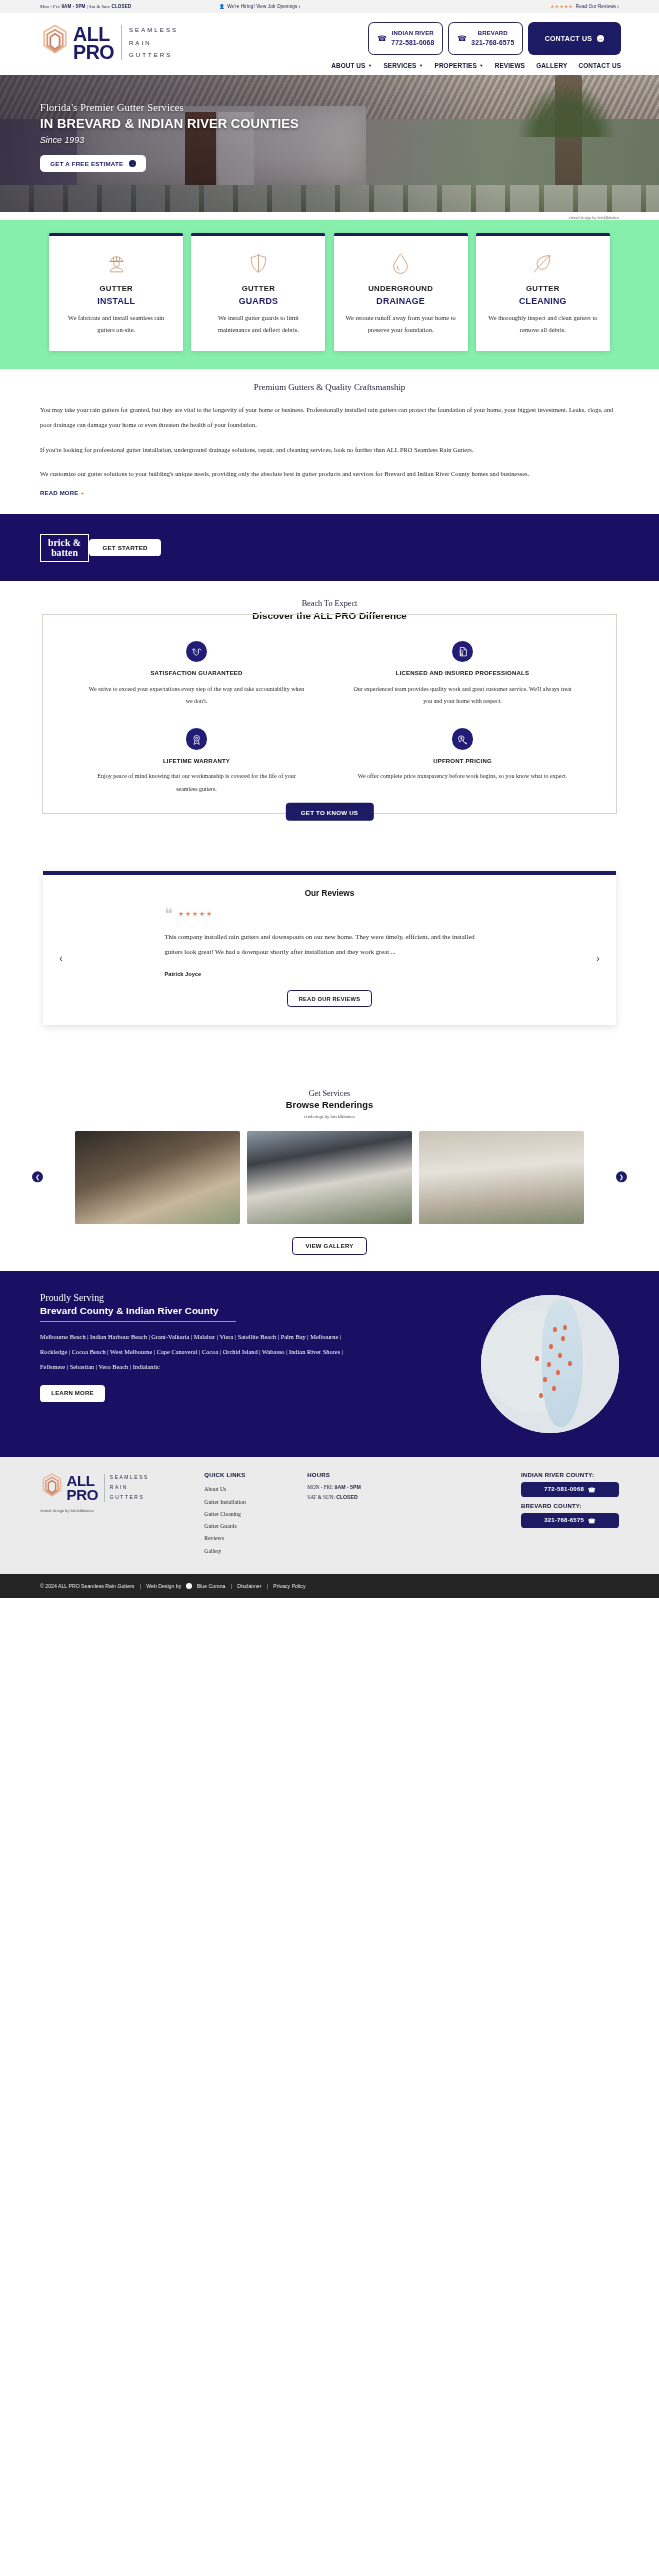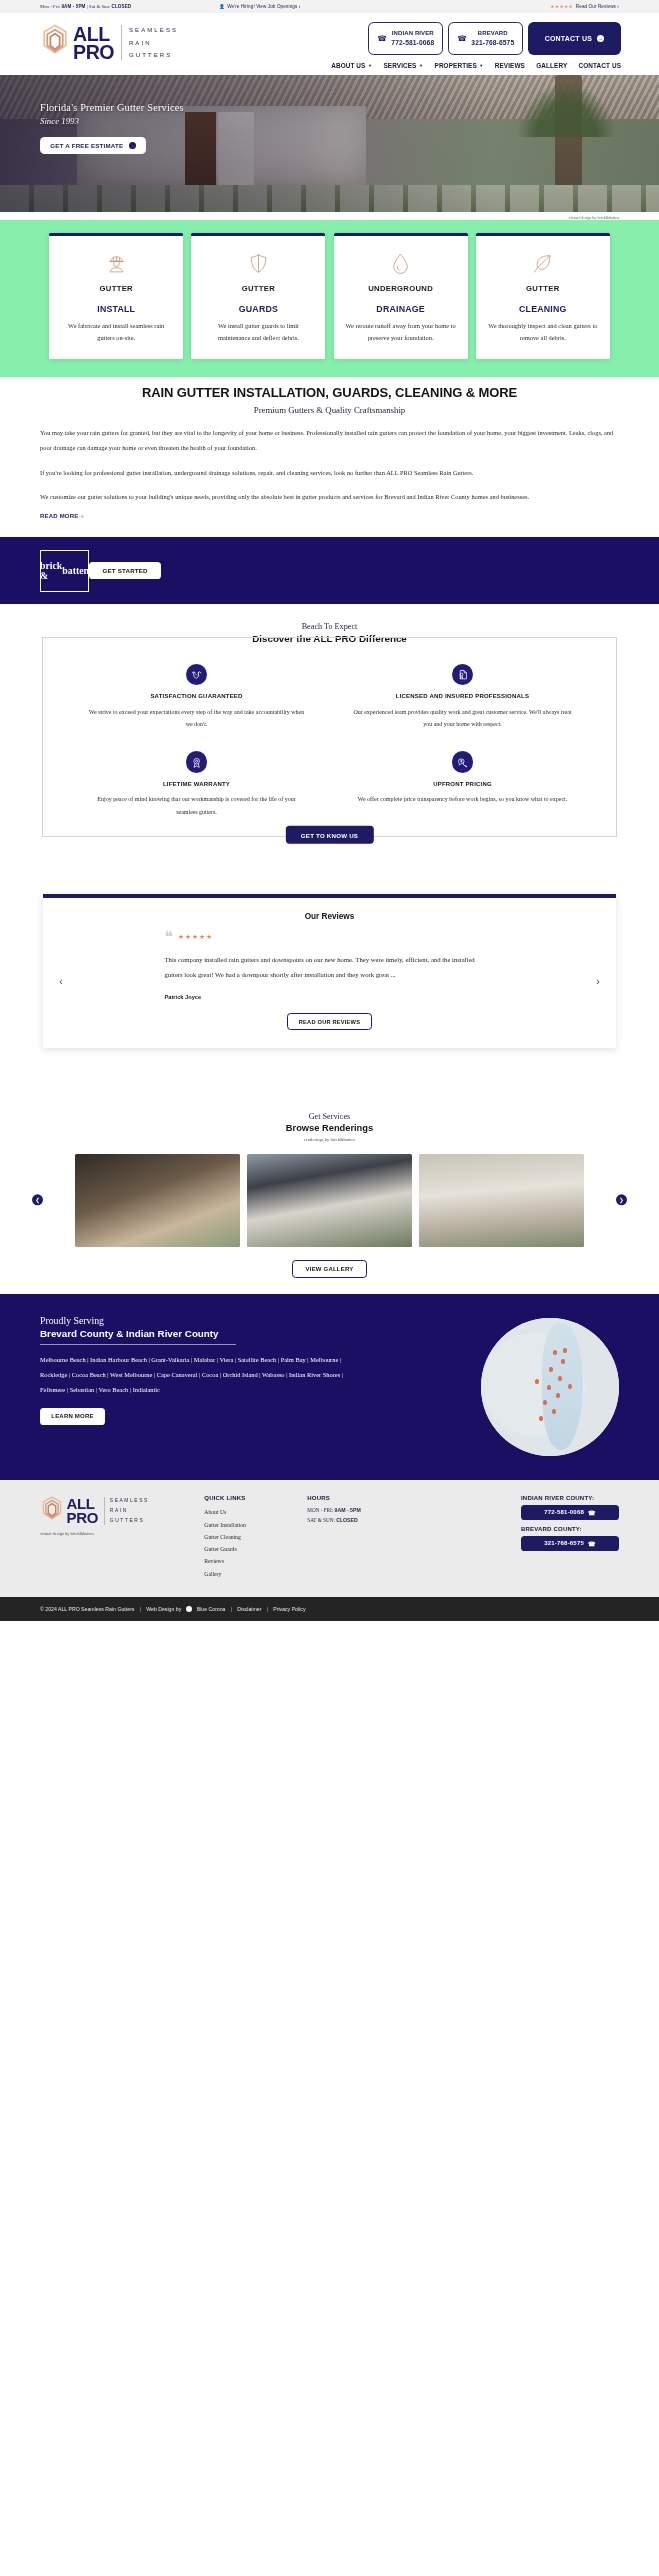--- a/index.html
+++ b/index.html
@@ -109,21 +109,21 @@
   .hero-shade {
     position: absolute; inset: 0;
     background: linear-gradient(90deg, rgba(24,18,40,.62) 0%, rgba(24,18,40,.34) 46%, rgba(24,18,40,.06) 75%);
   }
   .hero-inner { position: relative; z-index: 3; padding: 27px 0 0 40px; color: #fff; }
   .hero-eyebrow { font-family: "Liberation Serif", serif; font-size: 10.3px; letter-spacing: 0.2px; text-shadow: 0 0.5px 2.1px rgba(0,0,0,.5); }
   .hero-title {
     font-size: 13px; font-weight: 800; letter-spacing: 0.1px; margin-top: 3.1px;
     text-shadow: 0 1px 3.1px rgba(0,0,0,.55);
   }
-  .hero-since { font-family: Liberation Serif, serif; font-style: italic; font-size: 8.8px; margin-top: 3.1px; text-shadow: 0 0.5px 2.1px rgba(0,0,0,.5); }
+  .hero-since { font-family: Liberation Sans, sans-serif; font-style: italic; font-size: 8.8px; margin-top: 3.1px; text-shadow: 0 0.5px 2.1px rgba(0,0,0,.5); }
   .hero-cta {
     margin-top: 10.3px; display: inline-flex; align-items: center; gap: 5.2px;
     background: #fff; color: #1d1b63; border-radius: 4.6px; padding: 5.2px 10.3px;
     font-weight: 800; font-size: 6.2px; letter-spacing: 0.2px;
   }
   .arrow-circle-dark { width: 7.2px; height: 7.2px; border-radius: 50%; background:#1d1b63; color:#fff;
     display:inline-flex; align-items:center; justify-content:center; font-size: 4.6px; }
   .hero-credit {
     text-align: right; font-size: 4.1px; color: #6b6b6b; padding: 2.6px 40px 0 0;
     background: #fff; font-family: "Liberation Serif", serif;
@@ -136,21 +136,21 @@
   }
   .svc-card {
     width: 134px; background: #fff; border-radius: 1.5px;
     box-shadow: 0 1px 5.2px rgba(0,0,0,.13);
     border-top: 3.6px solid #1d1b63;
     padding: 13.4px 11.3px 15.5px; text-align: center;
   }
   .svc-ico { height: 27px; display:flex; align-items:center; justify-content:center; margin-bottom: 7.2px; }
   .svc-ico svg { stroke: #c08b63; fill: none; stroke-width: 1.4; }
   .svc-top { font-size: 7.7px; font-weight: 600; letter-spacing: 0.3px; color: #1b1b1b; }
-  .svc-bottom { font-size: 8.8px; font-weight: 800; letter-spacing: 0.2px; color: #1d1b63; margin-top: 11px; }
+  .svc-bottom { font-size: 8.8px; font-weight: 800; letter-spacing: 0.2px; color: #1d1b63; margin-top: 3px; }
   .svc-desc { font-family: "Liberation Serif", serif; font-size: 6.4px; color: #2b2b2b; line-height: 1.85; margin-top: 6.2px; }
 
   
   .intro { padding: 8.2px 40px 18.5px; }
   .intro h2 {
     text-align: center; font-size: 13px; font-weight: 800; letter-spacing: -0.1px; color: #141414;
   }
   .intro .sub {
     text-align: center; font-family: "Liberation Serif", serif; font-size: 8.8px;
     color: #1f1f3a; margin-top: 5.2px;
@@ -160,22 +160,22 @@
   }
   .readmore { margin-top: 8.2px; font-weight: 800; font-size: 6px; color: #1d1b63; letter-spacing: 0.2px; }
   .readmore .plus { color: #c08b63; margin-left: 2.1px; }
 
   
   .bb {
     background: #1a0f63; color: #fff; height: 67px;
     display: flex; align-items: center; padding: 0 40px;
   }
   .bb-logo {
-    border: 1px solid #fff; width: 49px; height: 42px;
-    display: flex; flex-direction: row; align-items: center; justify-content: center;
+    border: 1px solid #fff; width: 49px; height: 28px;
+    display: flex; flex-direction: column; align-items: center; justify-content: center;
     font-family: "Liberation Serif", serif; font-weight: 700; font-size: 9.8px; line-height: 1.05;
   }
   .bb-mid { flex: 1; text-align: center; padding: 0 12.4px; }
   .bb-h { font-weight: 800; font-size: 8px; line-height: 1.45; }
   .bb-p { font-family: "Liberation Serif", serif; font-size: 6.4px; line-height: 1.7; margin-top: 4.1px; }
   .bb-btn {
     background: #fff; color: #141414; border-radius: 3.6px; padding: 5.2px 13.4px;
     font-weight: 800; font-size: 6.2px; letter-spacing: 0.2px; white-space: nowrap;
   }
 
@@ -414,20 +414,21 @@
     <div class="hero-house"></div>
     <div class="hero-door"></div>
     <div class="hero-door2"></div>
     <div class="hero-palm"></div>
     <div class="hero-fronds"></div>
     <div class="hero-ground"></div>
     <div class="hero-pavers"></div>
     <div class="hero-shade"></div>
     <div class="hero-inner">
       <div class="hero-eyebrow">Florida's Premier Gutter Services</div>
+      <h1 class="hero-title">IN BREVARD &amp; INDIAN RIVER COUNTIES</h1>
       <div class="hero-since">Since 1993</div>
       <div class="hero-cta">
         <span>GET A FREE ESTIMATE</span>
         <span class="arrow-circle-dark">→</span>
       </div>
     </div>
   </section>
   <div class="hero-credit">virtual design by brick&amp;batten</div>
 
   <section class="services">
@@ -477,21 +478,20 @@
           <path d="M6 39 C14 27 24 19 36 7"></path>
         </svg>
       </div>
       <div class="svc-top">GUTTER</div>
       <div class="svc-bottom">CLEANING</div>
       <div class="svc-desc">We thoroughly inspect and clean gutters to remove all debris.</div>
     </div>
   </section>
 
   <section class="intro">
-    <h2>RAIN GUTTER INSTALLATION, GUARDS, CLEANING &amp; MORE</h2>
     <div class="sub">Premium Gutters &amp; Quality Craftsmanship</div>
     <p>You may take your rain gutters for granted, but they are vital to the longevity of your home or business. Professionally installed rain gutters can protect the foundation of your home, your biggest investment. Leaks, clogs, and poor drainage can damage your home or even threaten the health of your foundation.</p>
     <p>If you're looking for professional gutter installation, underground drainage solutions, repair, and cleaning services, look no further than ALL PRO Seamless Rain Gutters.</p>
     <p>We customize our gutter solutions to your building's unique needs, providing only the absolute best in gutter products and services for Brevard and Indian River County homes and businesses.</p>
     <div class="readmore">
       <span>READ MORE</span><span class="plus">+</span>
     </div>
   </section>
 
   <section class="bb">

